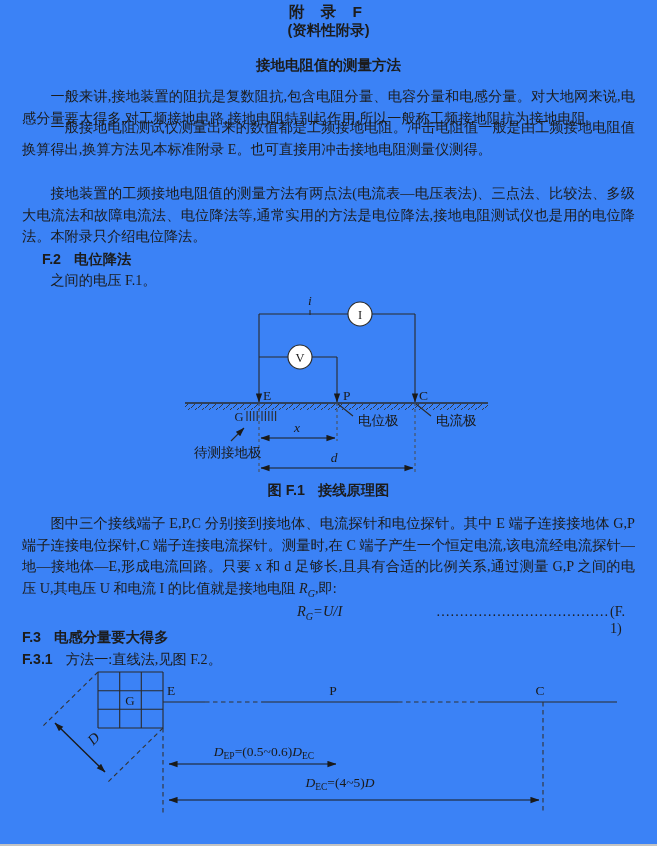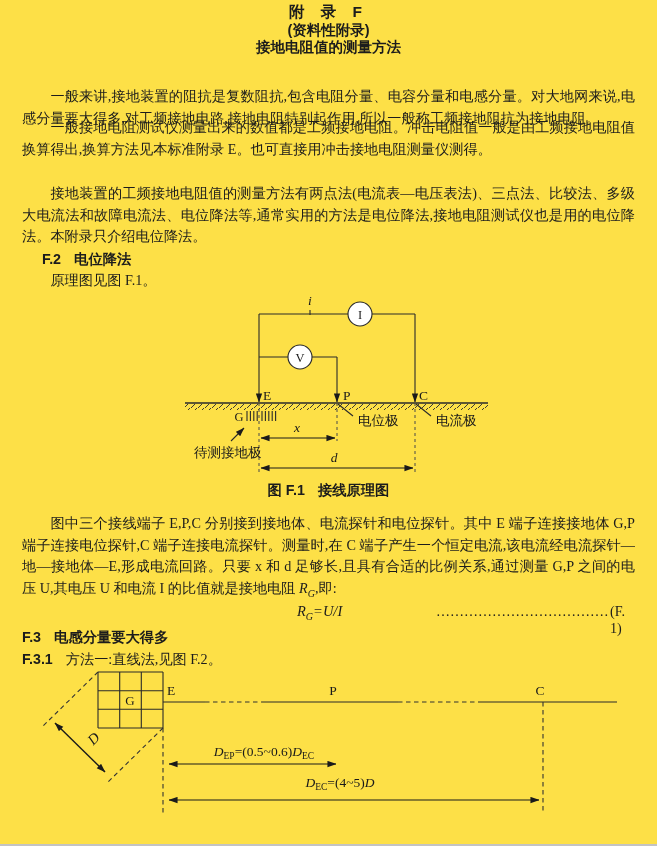--- a/index.html
+++ b/index.html
@@ -1,32 +1,32 @@
 <!DOCTYPE html>
 <html><head>
 <meta charset="utf-8">
 <style>
   html,body { margin:0; padding:0; background:#fff; }
   .page {
-    position:relative; width:657px; height:846px; background:#fde047;
+    position:relative; width:657px; height:846px; background:#3b82f6;
     font-family:"Liberation Serif","DejaVu Serif",serif; color:#1c1c1c;
     overflow:hidden;
   }
   .abs { position:absolute; left:22px; width:613px; }
   .center { text-align:center; }
   .app-title {
     top:2px; font-size:15.5px; font-weight:700; letter-spacing:6px;
     font-family:"Liberation Sans","DejaVu Sans",sans-serif;
   }
   .app-sub {
     top:21px; font-size:14.5px; font-weight:700;
     font-family:"Liberation Sans","DejaVu Sans",sans-serif;
   }
   .doc-title {
-    top:38px; font-size:14.5px; font-weight:700;
+    top:56px; font-size:14.5px; font-weight:700;
     font-family:"Liberation Sans","DejaVu Sans",sans-serif;
   }
   p.body-text {
     margin:0; font-size:14.2px; line-height:21.5px; text-align:justify;
     text-indent:2em;
   }
   .p1 { top:86px; } .p2 { top:117px; } .p3 { top:183px; } .p4 { top:270px; }
   .p5 { top:513px; }
   .heading {
     font-family:"Liberation Sans","DejaVu Sans",sans-serif;
@@ -76,21 +76,21 @@
   <div class="abs center doc-title">接地电阻值的测量方法</div>
 
   <p class="abs body-text p1">一般来讲,接地装置的阻抗是复数阻抗,包含电阻分量、电容分量和电感分量。对大地网来说,电感分量要大得多,对工频接地电路,接地电阻特别起作用,所以一般称工频接地阻抗为接地电阻。</p>
   <p class="abs body-text p2">一般接地电阻测试仪测量出来的数值都是工频接地电阻。冲击电阻值一般是由工频接地电阻值换算得出,换算方法见本标准附录 E。也可直接用冲击接地电阻测量仪测得。</p>
 
   <p class="abs body-text p3">接地装置的工频接地电阻值的测量方法有两点法(电流表—电压表法)、三点法、比较法、多级大电流法和故障电流法、电位降法等,通常实用的方法是电位降法,接地电阻测试仪也是用的电位降法。本附录只介绍电位降法。</p>
 
   <div class="abs heading h-f2">
     <span class="h-num">F.2</span><span class="h-title">电位降法</span>
   </div>
-  <p class="abs body-text p4">原理图见图 F.1。</p>
+  <p class="abs body-text p4">之间的电压 F.1。</p>
 
   <svg class="fig1-svg" width="330" height="205" viewBox="0 0 330 205">
     <defs>
       <marker id="ah1" viewBox="0 0 10 7" refX="9.5" refY="3.5" markerWidth="9" markerHeight="7" orient="auto-start-reverse" markerUnits="userSpaceOnUse">
         <path d="M0,0 L10,3.5 L0,7 z" fill="#1a1a1a"></path>
       </marker>
       <pattern id="hatchp" width="7" height="6" patternUnits="userSpaceOnUse">
         <line x1="0" y1="6" x2="6" y2="0" stroke="#3a3a3a" stroke-width="1"></line>
       </pattern>
     </defs>

